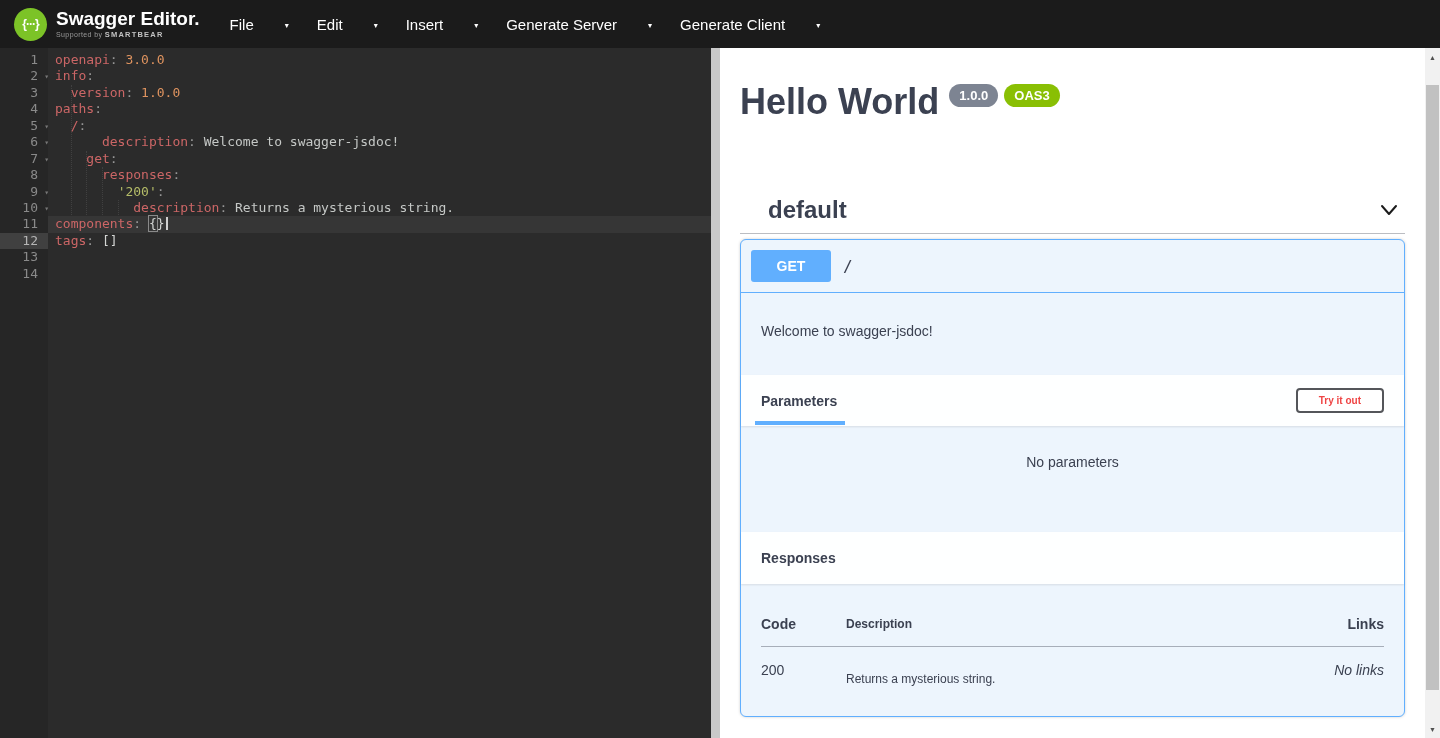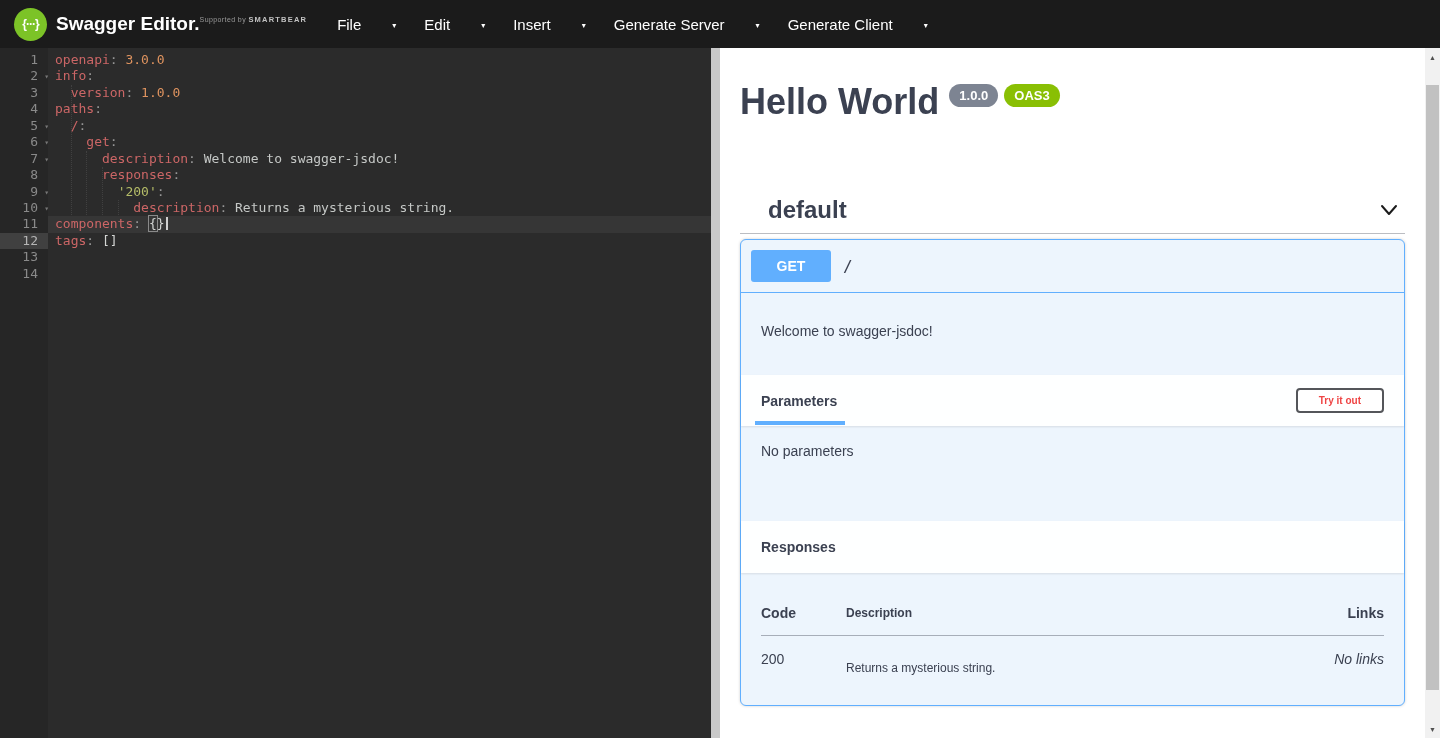--- a/index.html
+++ b/index.html
@@ -6,21 +6,21 @@
   html,body { width:1440px; height:738px; overflow:hidden; background:#fff;
     font-family:"Liberation Sans", sans-serif; }
 
   
   .topbar { position:absolute; left:0; top:0; width:1440px; height:48px;
     background:#1b1b1b; display:flex; align-items:center; z-index:10; }
   .logo-wrap { display:flex; align-items:center; margin-left:14px; }
   .logo-circle { width:33px; height:33px; border-radius:50%; background:#7cc327;
     color:#fff; font-weight:bold; font-size:12px; display:flex; align-items:center;
     justify-content:center; letter-spacing:-1px; }
-  .brand { margin-left:9px; display:flex; }
+  .brand { margin-left:9px; display:flex; flex-direction:column; }
   .brand-title { color:#fff; font-size:19px; font-weight:600; line-height:20px; }
   .brand-sub { font-size:7px; color:#9a9a9a; letter-spacing:.4px; margin-top:1px; }
   .brand-sub b { color:#c2c2c2; letter-spacing:1.2px; font-size:7.5px; }
   .menus { display:flex; align-items:center; margin-left:14px; }
   .menu-item { color:#fff; font-size:15px; padding:6px 12px; margin-left:4px;
     display:flex; align-items:center; cursor:pointer; border-radius:3px;gap:24px; }
   .menu-item .caret { font-size:8px; margin-left:7px; margin-top:2px; color:#fff; }
 
   
   .editor-pane { position:absolute; left:0; top:48px; width:711px; bottom:0;
@@ -82,21 +82,21 @@
     box-shadow:0 1px 2px rgba(0,0,0,.1); }
   .section-header.responses { height:52px; }
   .section-title { font-size:14px; font-weight:bold; color:#3b4151; }
   .param-tab { position:relative; height:100%; display:flex; align-items:center;
     cursor:pointer; }
   .param-tab:after { content:""; position:absolute; left:-6px; right:-8px; bottom:1px;
     height:4px; background:#61affe; }
   .try-btn { background:#fff; border:2px solid #54565a; border-radius:4px;
     color:#ef4444; font-weight:bold; font-size:10px; padding:5px 21px; cursor:pointer;
     font-family:"Liberation Sans", sans-serif; }
-  .params-body { padding:17px 20px 62px; font-size:14px; color:#3b4151; }
+  .params-body { padding:28px 20px 62px; font-size:14px; color:#3b4151;text-align:center; }
   .responses-body { padding:20px 20px 30px; }
   table.responses { width:100%; border-collapse:collapse; font-size:14px;
     color:#3b4151; }
   table.responses thead td { font-weight:bold; padding:12px 0 14px;
     border-bottom:1px solid rgba(59,65,81,.22); }
   td.col-code { width:85px; }
   td.col-desc-h { font-size:12px; }
   td.col-links { text-align:right; }
   table.responses tbody td { padding-top:15px; vertical-align:top; }
   .resp-desc { font-size:12px; margin-top:10px; }
@@ -171,22 +171,22 @@
   <div class="code">
     <div class="guide" style="left:23px; top:36.9px; height:148px;"></div>
     <div class="guide" style="left:38px; top:102.7px; height:82px;"></div>
     <div class="guide" style="left:54px; top:119.2px; height:66px;"></div>
     <div class="guide" style="left:70px; top:152px; height:33px;"></div>
   <div class="code-line"><span class="tok-k">openapi</span><span class="tok-p">:</span><span class="tok-n"> 3.0.0</span></div>
       <div class="code-line"><span class="tok-k">info</span><span class="tok-p">:</span></div>
       <div class="code-line"><span class="tok-p">  </span><span class="tok-k">version</span><span class="tok-p">:</span><span class="tok-n"> 1.0.0</span></div>
       <div class="code-line"><span class="tok-k">paths</span><span class="tok-p">:</span></div>
       <div class="code-line"><span class="tok-p">  </span><span class="tok-k">/</span><span class="tok-p">:</span></div>
+      <div class="code-line"><span class="tok-p">      </span><span class="tok-k">description</span><span class="tok-p">:</span><span class="tok-s"> Welcome to swagger-jsdoc!</span></div>
       <div class="code-line"><span class="tok-p">    </span><span class="tok-k">get</span><span class="tok-p">:</span></div>
-      <div class="code-line"><span class="tok-p">      </span><span class="tok-k">description</span><span class="tok-p">:</span><span class="tok-s"> Welcome to swagger-jsdoc!</span></div>
       <div class="code-line"><span class="tok-p">      </span><span class="tok-k">responses</span><span class="tok-p">:</span></div>
       <div class="code-line"><span class="tok-p">        </span><span class="tok-g">'200'</span><span class="tok-p">:</span></div>
       <div class="code-line"><span class="tok-p">          </span><span class="tok-k">description</span><span class="tok-p">:</span><span class="tok-s"> Returns a mysterious string.</span></div>
       <div class="code-line active"><span class="tok-k">components</span><span class="tok-p">:</span><span class="tok-p"> </span><span class="tok-m">{</span><span class="tok-w">}</span><span class="cursor"></span></div>
       <div class="code-line"><span class="tok-k">tags</span><span class="tok-p">:</span><span class="tok-w"> []</span></div>
       <div class="code-line"></div>
     </div>
 </section>
 
 <div class="splitter"></div>

